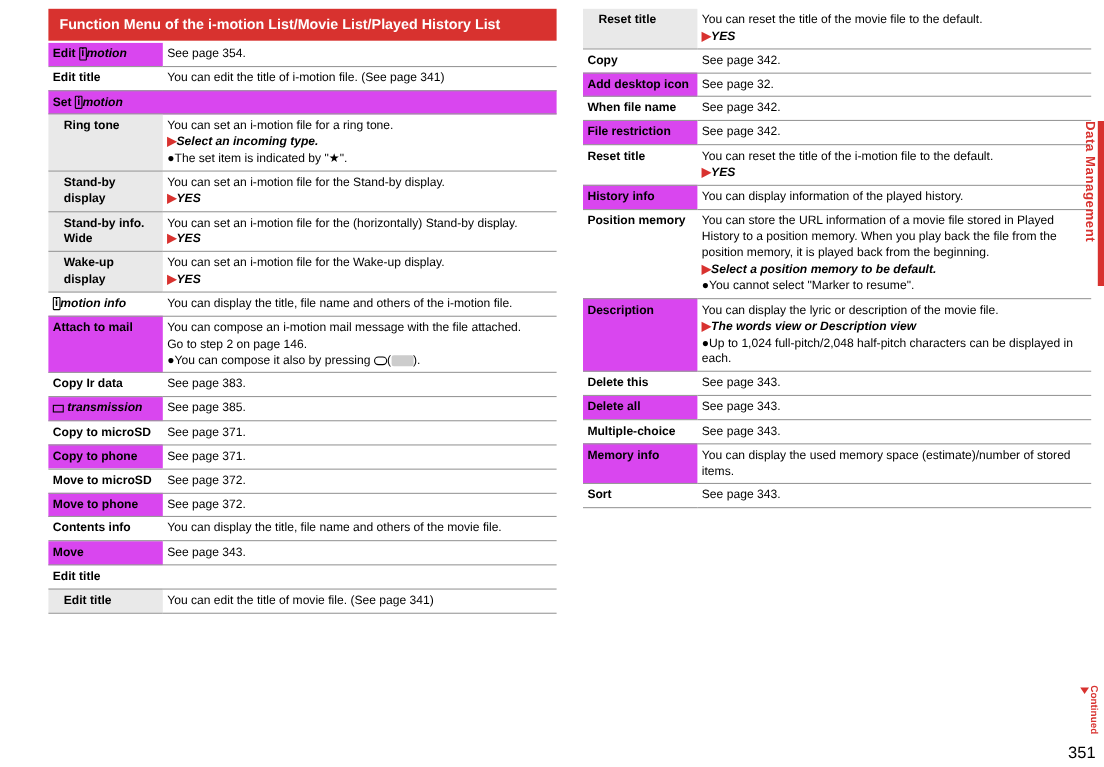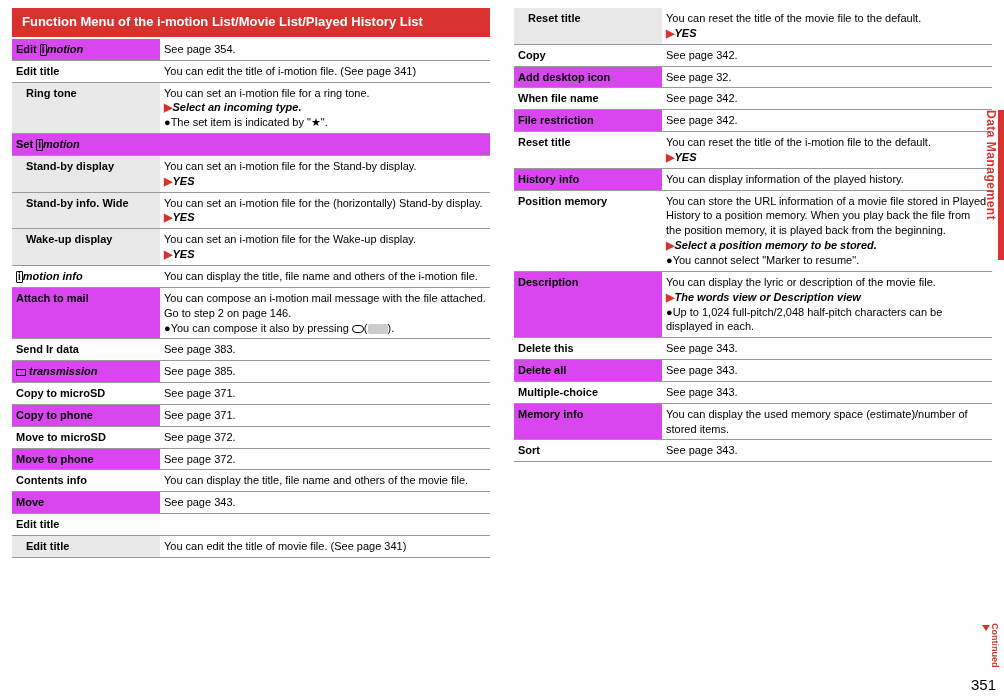--- a/index.html
+++ b/index.html
@@ -10,20 +10,21 @@
     font-size: 11px;
     color: #000;
     width: 1004px;
     height: 697px;
     position: relative;
     background: #fff;
   }
   .columns {
     display: flex;
     gap: 24px;
+    margin-left: 32px;
   }
   .col {
     flex: 1;
     min-width: 0;
   }
   .section-header {
     background: #d8322f;
     color: #fff;
     font-weight: bold;
     font-size: 13px;
@@ -39,21 +40,21 @@
     vertical-align: top;
     padding: 3px 4px;
     font-size: 11px;
     line-height: 1.35;
   }
   .sep td {
     border-bottom: 0.5px solid #999;
   }
   .label-cell {
     font-weight: bold;
-    width: 148px;
+    width: 104px;
     background: #fff;
   }
   tr.shaded .label-cell { background:#d946ef; }
   tr.shaded .label-cell.indent { background:#e9e9e9; }
   .indent { padding-left: 14px; }
   .desc-cell { }
   .arrow { color:#d8322f; font-weight:bold; }
   .glyph {
     display:inline-block;
     vertical-align:middle;
@@ -134,48 +135,48 @@
       <tbody>
           <tr class="shaded sep">
             <td class="label-cell"><span>Edit</span> <span class="glyph motion">i</span><b>motion</b></td>
             <td class="desc-cell">See page 354.</td>
           </tr>
       <tr class="sep">
             <td class="label-cell">Edit title</td>
             <td class="desc-cell">You can edit the title of i-motion file. (See page 341)</td>
           </tr>
       <tr class="shaded sep">
+            <td class="label-cell" colspan="2"><span>Set</span> <span class="glyph motion">i</span><b>motion</b></td>
+          </tr>
+      <tr class="shaded sep">
             <td class="label-cell indent">Ring tone</td>
             <td class="desc-cell"><span>You can set an i-motion file for a ring tone.</span><br><span class="arrow">▶</span><b>Select an incoming type.</b><br><span>●The set item is indicated by "★".</span></td>
           </tr>
       <tr class="shaded sep">
-            <td class="label-cell" colspan="2"><span>Set</span> <span class="glyph motion">i</span><b>motion</b></td>
-          </tr>
-      <tr class="shaded sep">
             <td class="label-cell indent">Stand-by display</td>
             <td class="desc-cell"><span>You can set an i-motion file for the Stand-by display.</span><br><span class="arrow">▶</span><b>YES</b></td>
           </tr>
       <tr class="shaded sep">
             <td class="label-cell indent">Stand-by info. Wide</td>
             <td class="desc-cell"><span>You can set an i-motion file for the (horizontally) Stand-by display.</span><br><span class="arrow">▶</span><b>YES</b></td>
           </tr>
       <tr class="shaded sep">
             <td class="label-cell indent">Wake-up display</td>
             <td class="desc-cell"><span>You can set an i-motion file for the Wake-up display.</span><br><span class="arrow">▶</span><b>YES</b></td>
           </tr>
       <tr class="sep">
             <td class="label-cell"><span class="glyph motion">i</span><b>motion info</b></td>
             <td class="desc-cell">You can display the title, file name and others of the i-motion file.</td>
           </tr>
       <tr class="shaded sep">
             <td class="label-cell">Attach to mail</td>
             <td class="desc-cell"><span>You can compose an i-motion mail message with the file attached.</span><br><span>Go to step 2 on page 146.</span><br><span>●You can compose it also by pressing </span><span class="glyph mail"></span><span>(</span><span class="glyph mailicon"></span><span>).</span></td>
           </tr>
       <tr class="sep">
-            <td class="label-cell">Send Ir data</td>
+            <td class="label-cell">Copy Ir data</td>
             <td class="desc-cell">See page 383.</td>
           </tr>
       <tr class="shaded sep">
             <td class="label-cell"><span class="glyph ir"></span> <b>transmission</b></td>
             <td class="desc-cell">See page 385.</td>
           </tr>
       <tr class="sep">
             <td class="label-cell">Copy to microSD</td>
             <td class="desc-cell">See page 371.</td>
           </tr>
@@ -236,21 +237,21 @@
       <tr class="sep">
             <td class="label-cell">Reset title</td>
             <td class="desc-cell"><span>You can reset the title of the i-motion file to the default.</span><br><span class="arrow">▶</span><b>YES</b></td>
           </tr>
       <tr class="shaded sep">
             <td class="label-cell">History info</td>
             <td class="desc-cell">You can display information of the played history.</td>
           </tr>
       <tr class="sep">
             <td class="label-cell">Position memory</td>
-            <td class="desc-cell"><span>You can store the URL information of a movie file stored in Played History to a position memory. When you play back the file from the position memory, it is played back from the beginning.</span><br><span class="arrow">▶</span><b>Select a position memory to be stored.</b><br><span>●You cannot select "Marker to resume".</span></td>
+            <td class="desc-cell"><span>You can store the URL information of a movie file stored in Played History to a position memory. When you play back the file from the position memory, it is played back from the beginning.</span><br><span class="arrow">▶</span><b>Select a position memory to be default.</b><br><span>●You cannot select "Marker to resume".</span></td>
           </tr>
       <tr class="shaded sep">
             <td class="label-cell">Description</td>
             <td class="desc-cell"><span>You can display the lyric or description of the movie file.</span><br><span class="arrow">▶</span><b>The words view or Description view</b><br><span>●Up to 1,024 full-pitch/2,048 half-pitch characters can be displayed in each.</span></td>
           </tr>
       <tr class="sep">
             <td class="label-cell">Delete this</td>
             <td class="desc-cell">See page 343.</td>
           </tr>
       <tr class="shaded sep">

